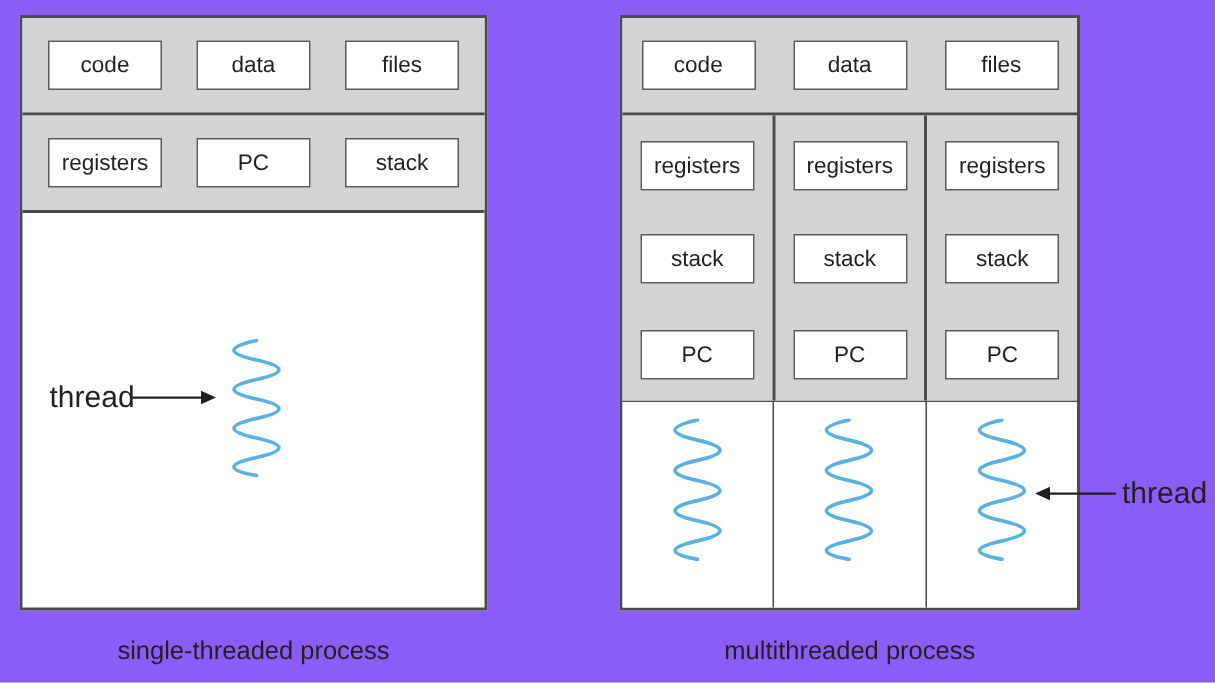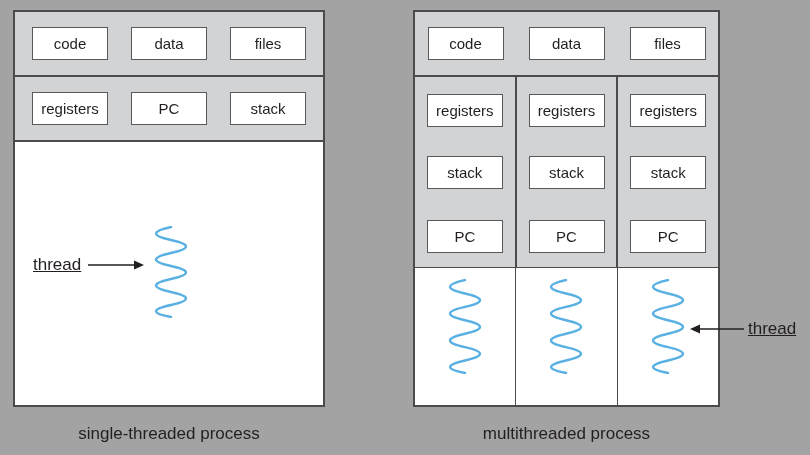--- a/index.html
+++ b/index.html
@@ -1,20 +1,20 @@
 <!DOCTYPE html>
 <html><head>
 <meta charset="utf-8">
 <style>
   html, body { margin: 0; padding: 0; background: #ffffff; }
   .canvas {
     position: relative;
     width: 810px;
     height: 455px;
-    background: #a3a3a3;
+    background: #8b5cf6;
     font-family: "Liberation Sans", sans-serif;
     color: #231f20;
     overflow: hidden;
   }
   .diagram {
     position: absolute;
     box-sizing: border-box;
     border: 2px solid #4b4b4d;
     background: #ffffff;
   }
@@ -63,25 +63,24 @@
   .col .box:nth-child(2) { margin-top: 29px; }
   .col .box:nth-child(3) { margin-top: 31px; }
 
   
   .threads { display: flex; height: 137px; background: #ffffff; }
   .thread-cell { flex: 1; display: flex; justify-content: center; padding-top: 11px; box-sizing: border-box; }
   .thread-cell + .thread-cell { border-left: 1px solid #4b4b4d; }
 
   .label-text {
     position: absolute;
-    font-size: 17px;
+    font-size: 20px;
     line-height: 18px;
     color: #231f20;
     white-space: nowrap;
-    text-decoration: underline;
   }
   .caption {
     position: absolute;
     top: 424px;
     text-align: center;
     font-size: 17px;
     line-height: 20px;
     color: #231f20;
   }
   #single-caption { left: 13px; width: 312px; }

